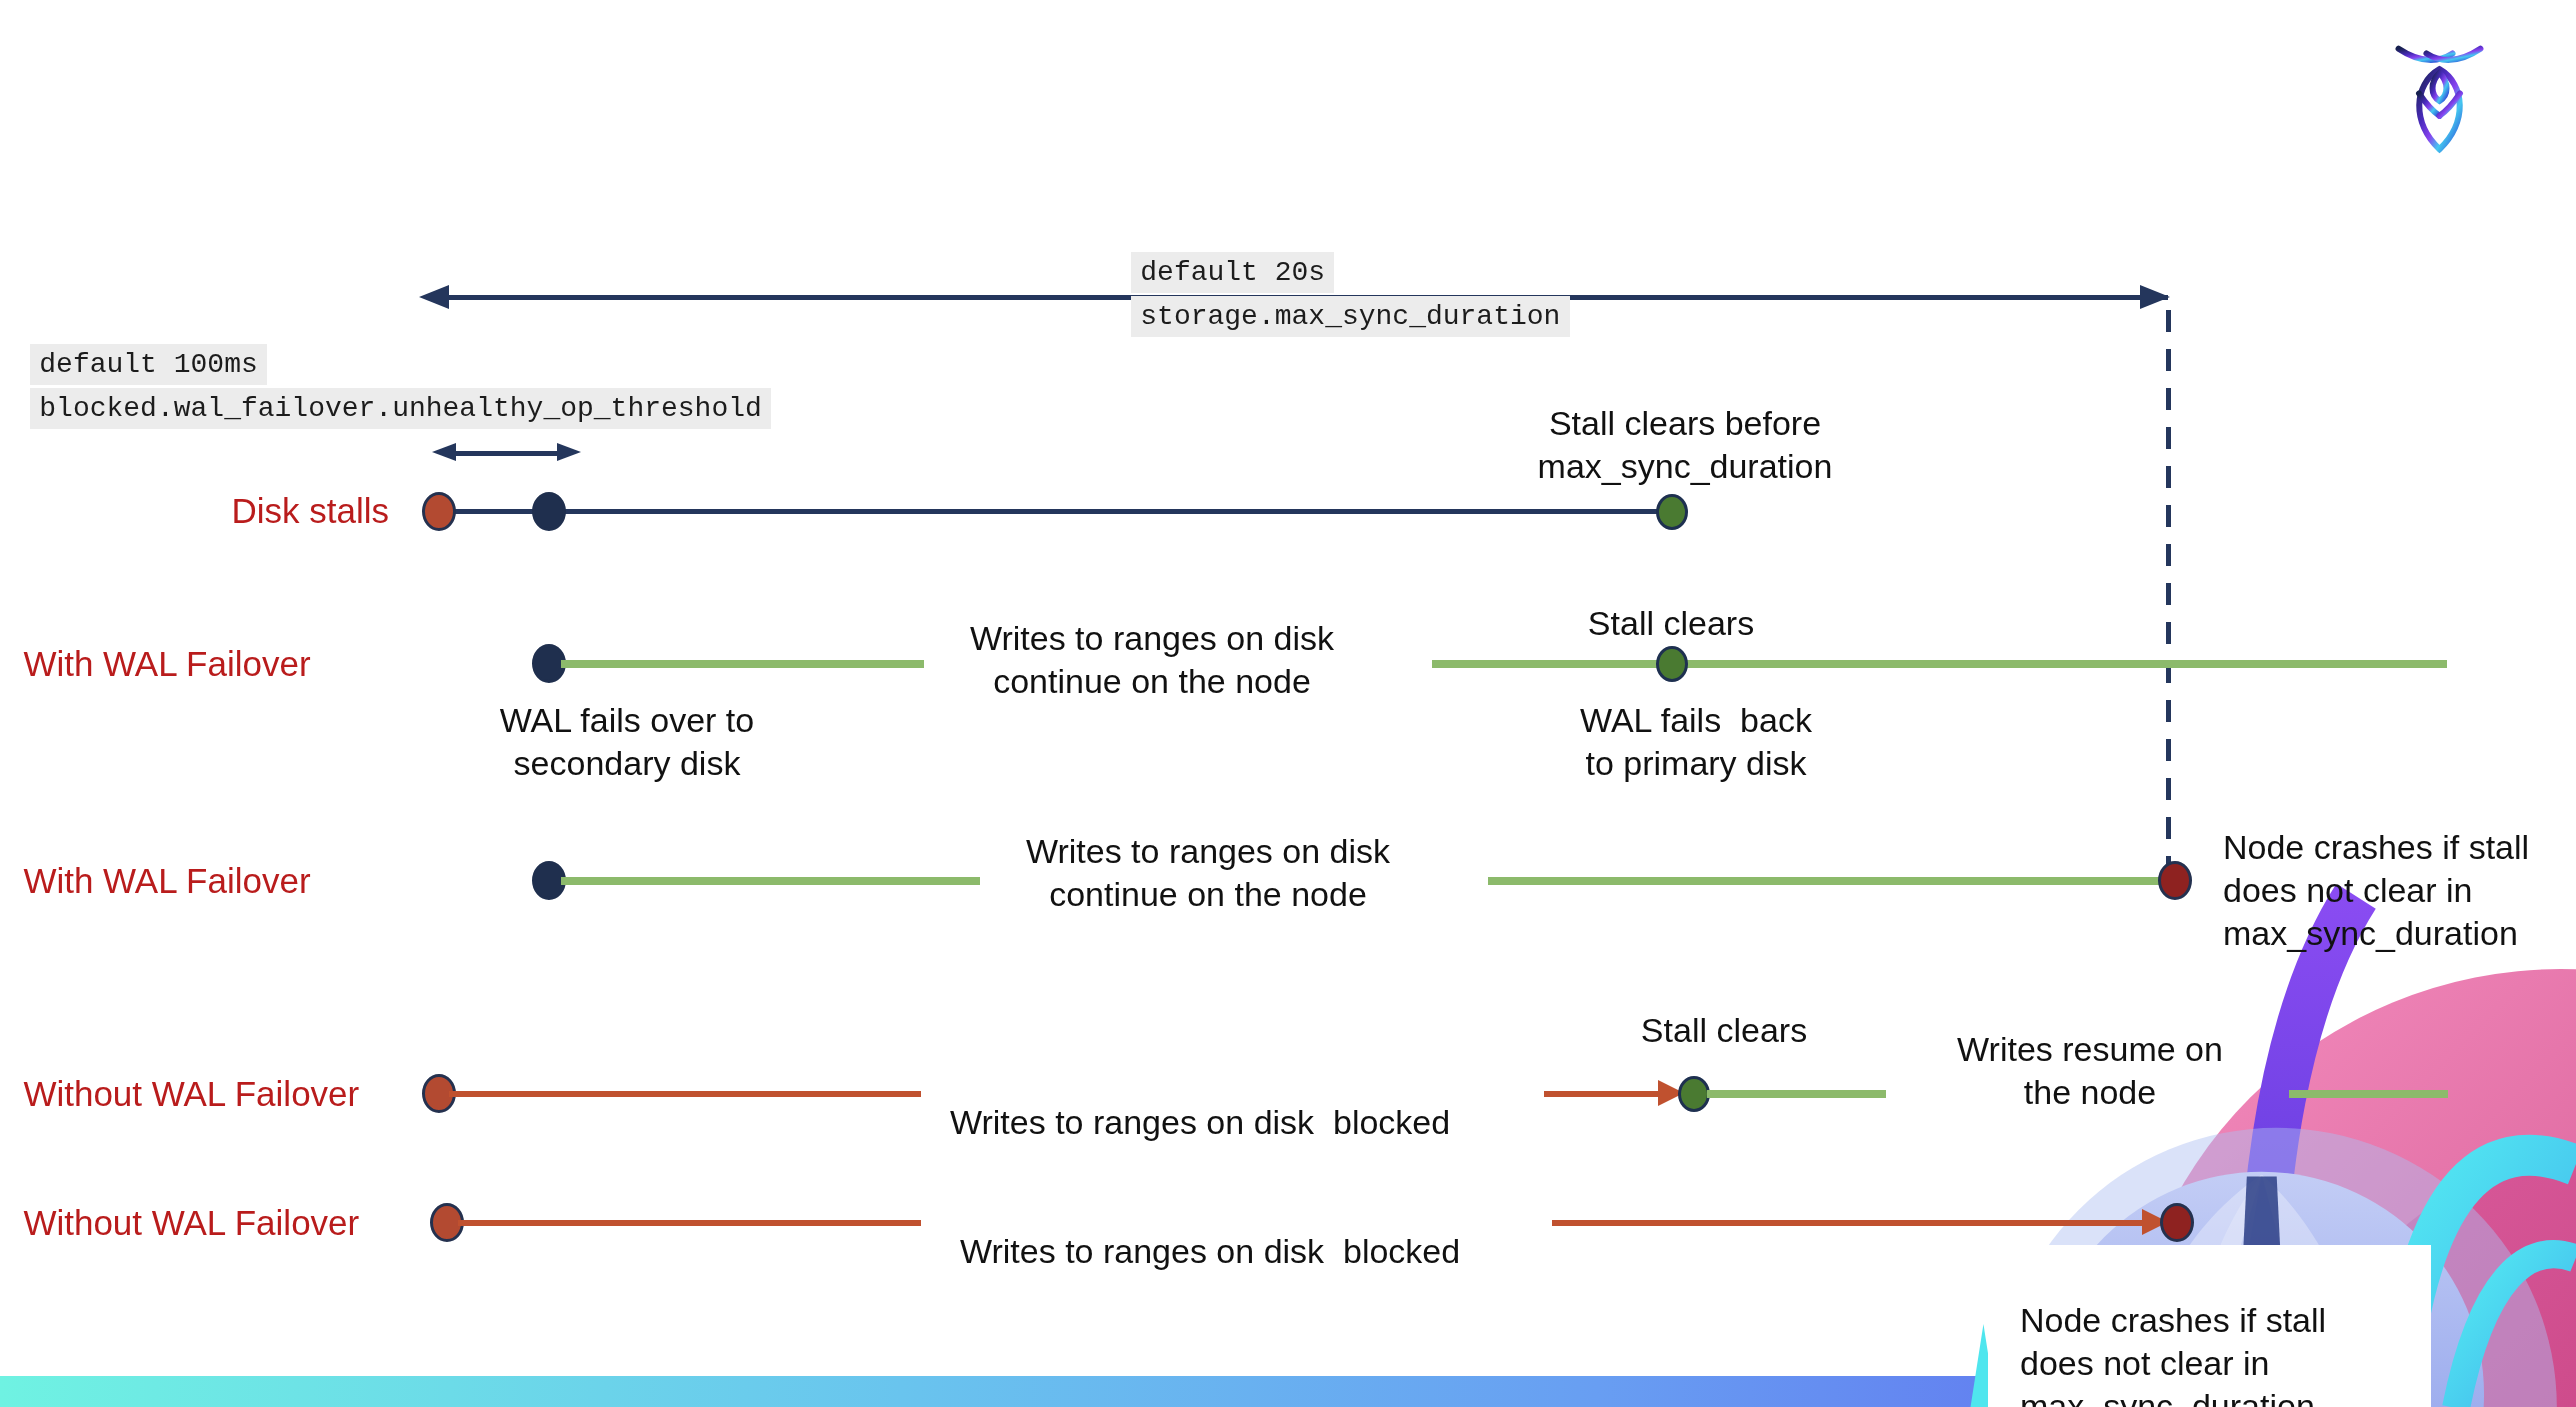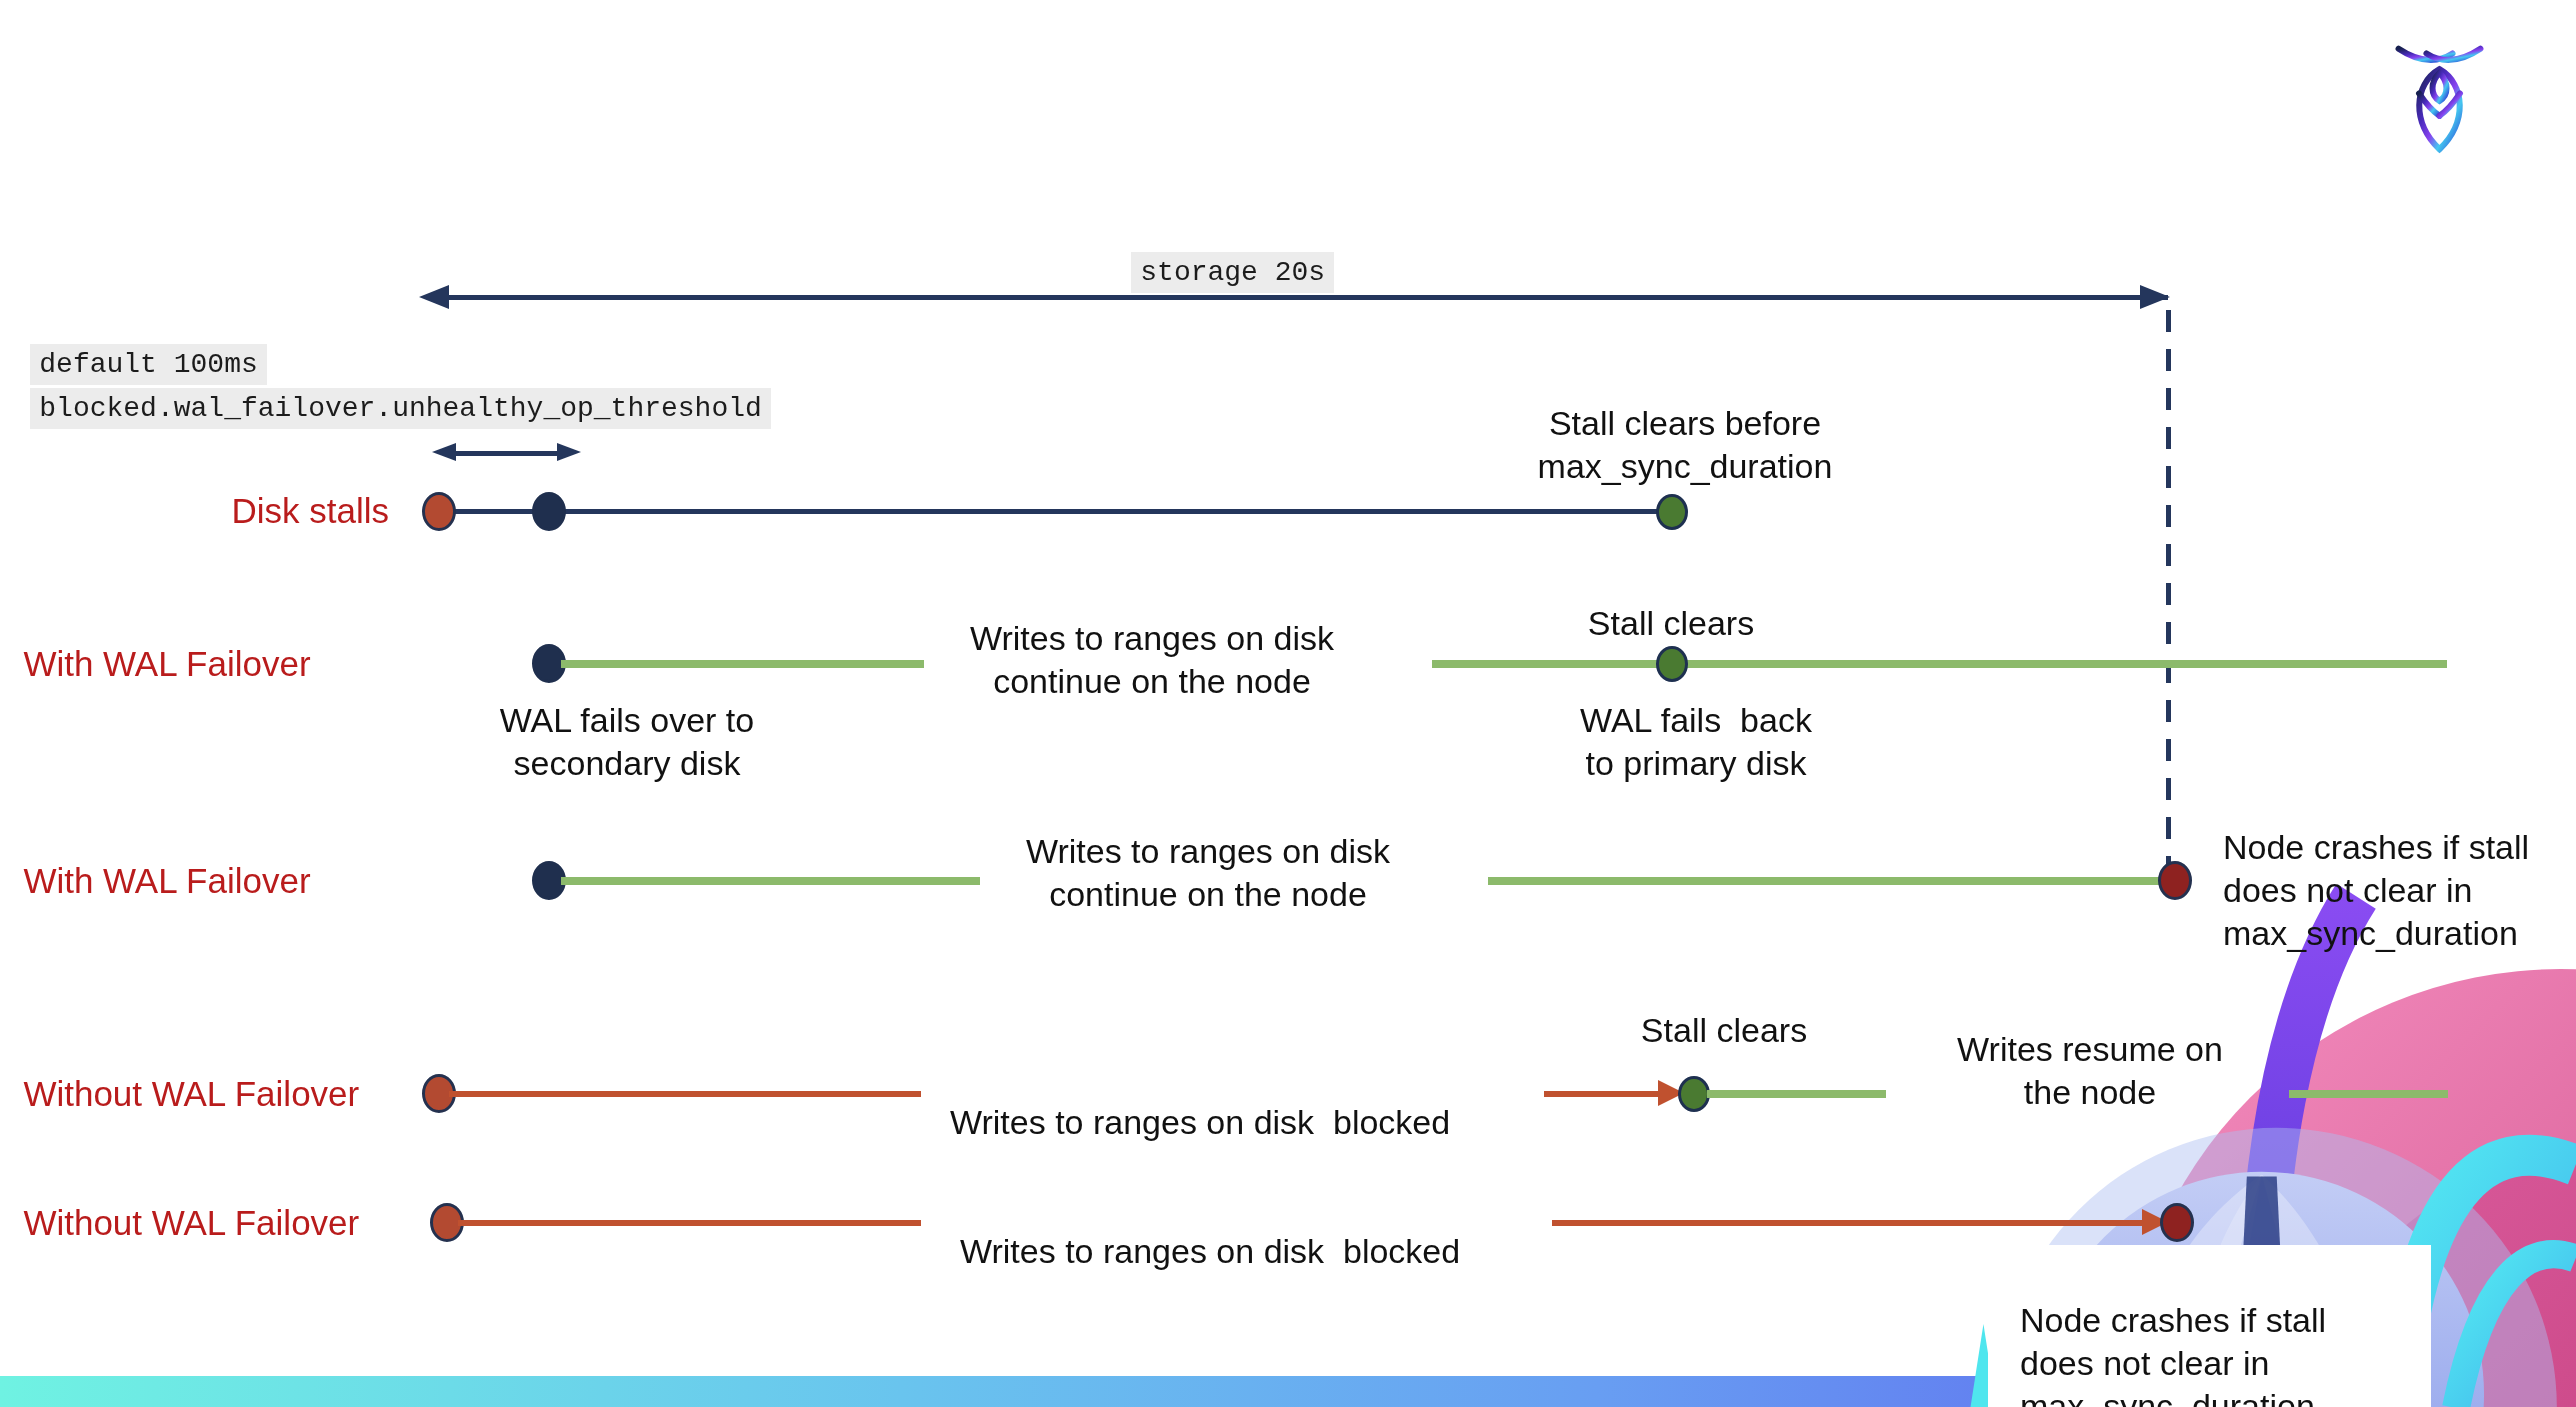--- a/index.html
+++ b/index.html
@@ -69,21 +69,22 @@
       <path d="M 72,56 C 64,68 56,76 50,80"></path>
       <path d="M 50,80 L 50,112"></path>
     </g>
   </svg>
 
   <div class="hline navy-line" style="left:441px;top:295px;width:1727px;"></div>
   <div class="tri tri-left-navy" style="left:419px;top:285px;"></div>
   <div class="tri tri-right-navy" style="left:2140px;top:285px;"></div>
 
   <div class="codebox" style="left:1131px;top:252px;z-index:3;">
-    <div class="code-line">storage 20s</div>
+    <div class="code-line">default 20s</div>
+    <div class="code-line">storage.max_sync_duration</div>
   </div>
 
   <div class="codebox" style="left:30px;top:344px;z-index:3;">
     <div class="code-line">default 100ms</div>
     <div class="code-line">blocked.wal_failover.unhealthy_op_threshold</div>
   </div>
 
   <div class="hline navy-line" style="left:451px;top:451px;width:110px;"></div>
   <div class="tri tri-left-sm" style="left:432px;top:443px;"></div>
   <div class="tri tri-right-sm" style="left:557px;top:443px;"></div>

